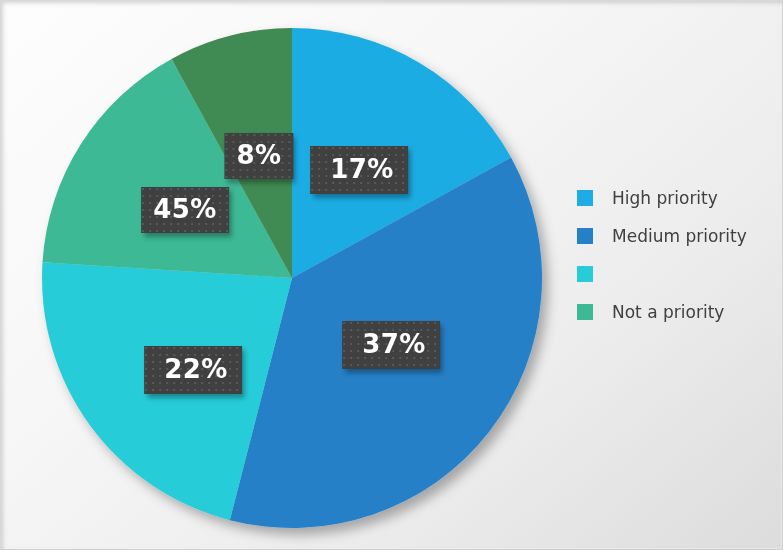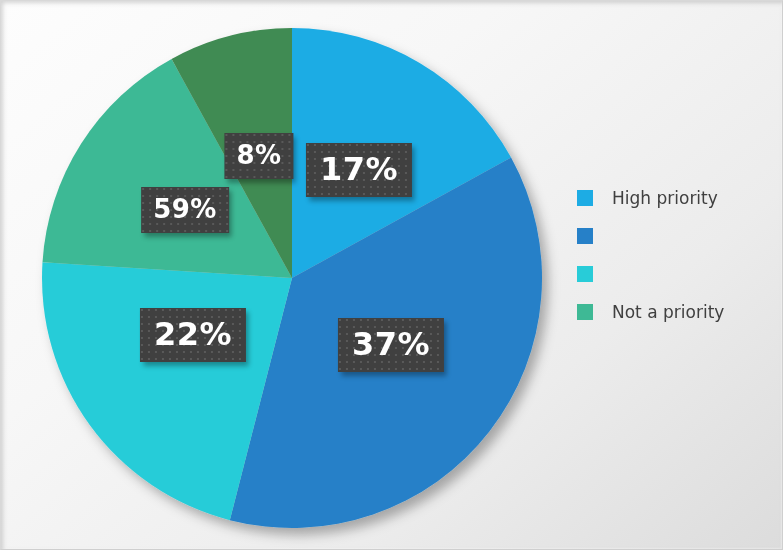--- a/index.html
+++ b/index.html
@@ -55,22 +55,22 @@
     background-size: 7px 7px;
     color: #ffffff;
     font-family: "DejaVu Sans", sans-serif;
     font-weight: bold;
     letter-spacing: 0.5px;
     box-shadow: 3px 4px 5px rgba(0,0,0,0.33);
     line-height: 1;
     white-space: nowrap;
   }
   .slice-label.big {
-    font-size: 32px;
-    padding: 10px 14px 12px 14px;
+    font-size: 26px;
+    padding: 10px 14px 12px 20px;
   }
   .slice-label.small {
     font-size: 26px;
     padding: 9px 12px 11px 12px;
   }
 
   
   #legend {
     position: absolute;
     left: 576px;
@@ -120,36 +120,37 @@
         <path fill="#3EB995" d="M 291 277 L 41.49 261.30 A 250 250 0 0 1 170.56 57.92 Z"></path>
 
         <path fill="#418B53" d="M 291 277 L 170.56 57.92 A 250 250 0 0 1 291.00 27.00 Z"></path>
       </g>
     </svg>
 
     <div class="slice-label big" style="left:358px; top:169px;">17%</div>
 
     <div class="slice-label big" style="left:390px; top:344px;">37%</div>
 
-    <div class="slice-label big" style="left:192px; top:334px;">22%</div>
+    <div class="slice-label big" style="left:192px; top:369px;">22%</div>
 
-    <div class="slice-label small" style="left:184px; top:209px;">59%</div>
+    <div class="slice-label small" style="left:184px; top:209px;">45%</div>
 
     <div class="slice-label small" style="left:258px; top:155px;">8%</div>
   </div>
 
   <div id="legend">
 
     <div class="legend-item">
       <span class="legend-swatch" style="background:#1DACE4;"></span>
       <span class="legend-label">High priority</span>
     </div>
 
     <div class="legend-item">
       <span class="legend-swatch" style="background:#2680C8;"></span>
+      <span class="legend-label">Medium priority</span>
     </div>
 
     <div class="legend-item">
       <span class="legend-swatch" style="background:#28CCD8;"></span>
     </div>
 
     <div class="legend-item">
       <span class="legend-swatch" style="background:#3EB995;"></span>
       <span class="legend-label">Not a priority</span>
     </div>

